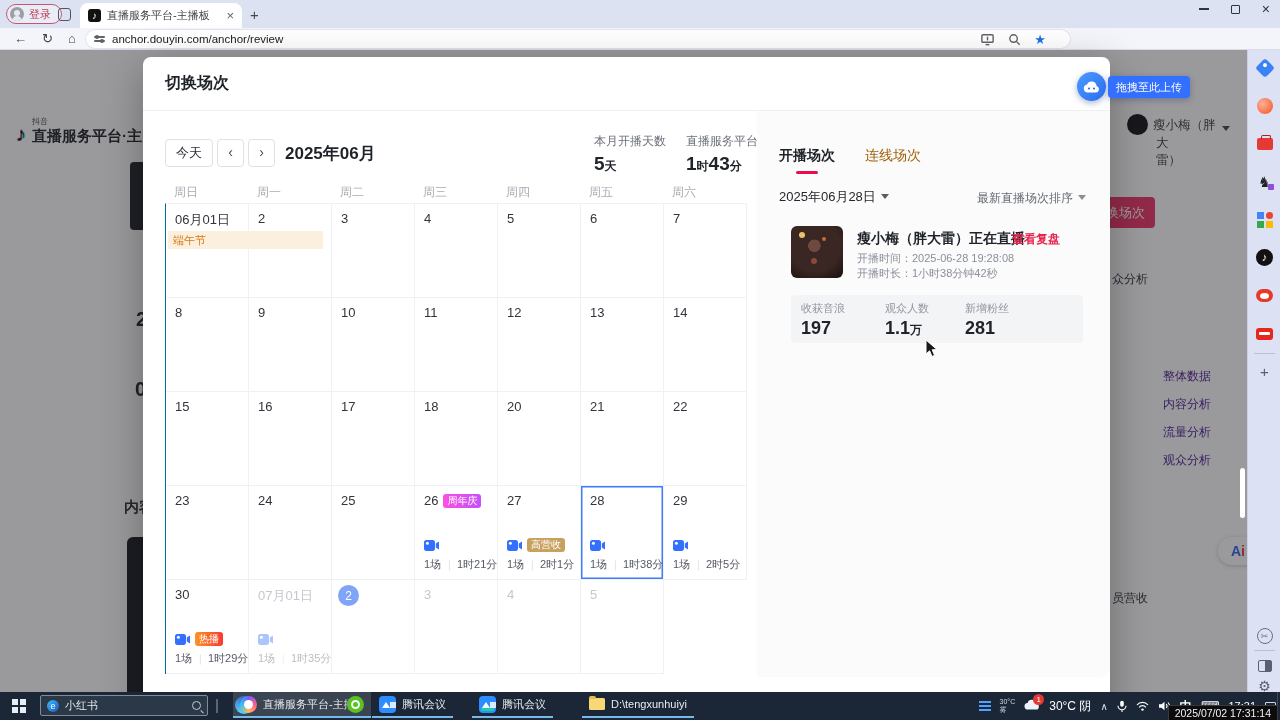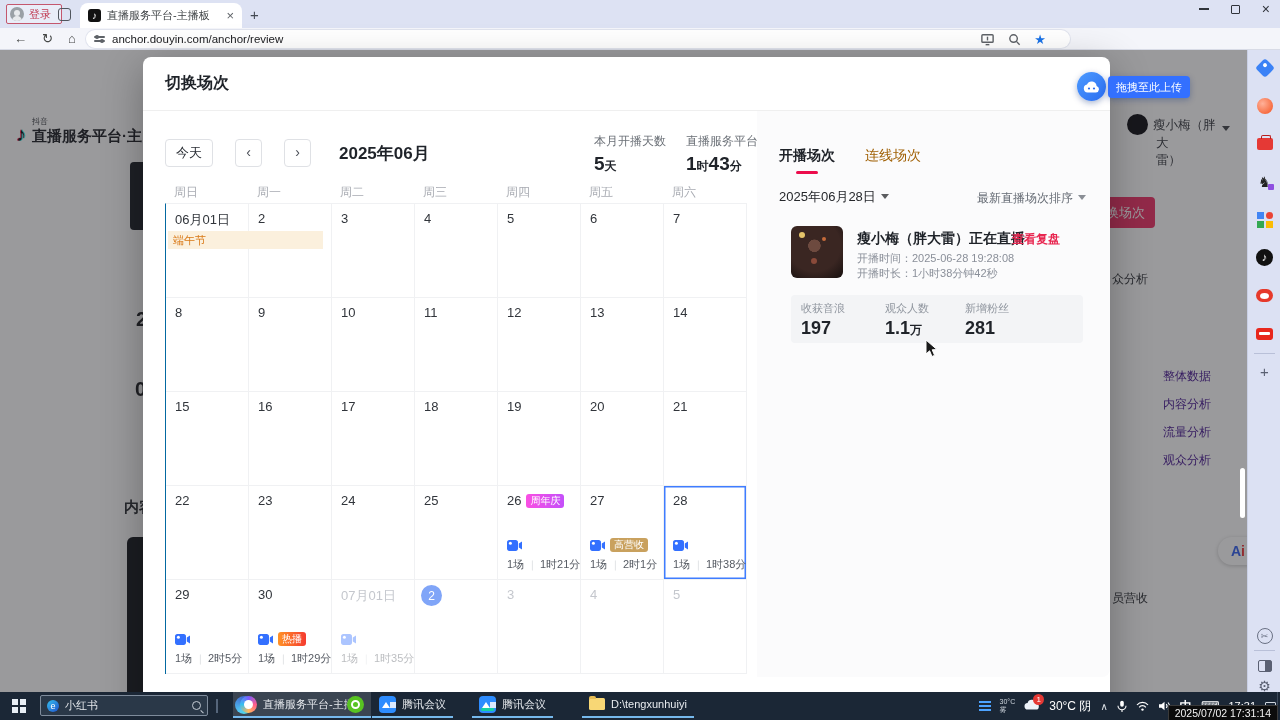--- a/index.html
+++ b/index.html
@@ -2,21 +2,21 @@
 <html><head>
 <meta charset="utf-8">
 <style>
   * { margin:0; padding:0; box-sizing:border-box; }
   html,body { width:1280px; height:720px; overflow:hidden; }
   body { font-family:"Liberation Sans","DejaVu Sans",sans-serif; font-size:12px; color:#1f2329; }
   #screen { position:relative; width:1280px; height:720px; background:#fff; overflow:hidden; }
 
   
   #tabstrip { position:absolute; left:0; top:0; width:1280px; height:28px; background:#dde2f3; }
-  .profile-chip { position:absolute; left:6px; top:4px; height:20px; padding:0 10px 0 3px; border:1.5px solid #c4576e; border-radius:2px; display:flex; align-items:center; gap:5px; background:#e9edf8; }
+  .profile-chip { position:absolute; left:6px; top:4px; height:20px; padding:0 10px 0 3px; border:1.5px solid #c4576e; border-radius:10px; display:flex; align-items:center; gap:5px; background:#e9edf8; }
   .profile-chip .pavatar { width:14px; height:14px; border-radius:50%; background:#9aa0a6; position:relative; overflow:hidden; }
   .profile-chip .pavatar::before { content:""; position:absolute; left:4px; top:2.5px; width:6px; height:6px; border-radius:50%; background:#e8eaed; }
   .profile-chip .pavatar::after { content:""; position:absolute; left:2px; top:9px; width:10px; height:7px; border-radius:5px 5px 0 0; background:#e8eaed; }
   .profile-chip span { color:#c03b52; font-size:11px; }
   .tabsearch { position:absolute; left:58px; top:8px; width:13px; height:13px; border:1.6px solid #51565e; border-radius:3px; }
   .tab { position:absolute; left:80px; top:3px; width:162px; height:25px; background:#fff; border-radius:8px 8px 0 0; display:flex; align-items:center; padding:0 8px; gap:6px; }
   .douyin-ico { width:13px; height:13px; background:#111; border-radius:3px; color:#fff; font-size:10px; line-height:13px; text-align:center; flex:none; }
   .tab .ttitle { font-size:11px; color:#3c4043; white-space:nowrap; overflow:hidden; width:108px; }
   .tab .tclose { color:#5f6368; font-size:13px; margin-left:auto; cursor:default; }
   .newtab { position:absolute; left:250px; top:6px; font-size:15px; color:#444a53; }
@@ -91,21 +91,21 @@
   .sp-circx { width:16px; height:16px; border:1.3px solid #6a7184; border-radius:50%; color:#6a7184; font-size:9px; text-align:center; line-height:14px; }
   .sp-half { width:14px; height:12px; border:1.4px solid #5a6072; border-radius:2px; position:relative; }
   .sp-half::after { content:""; position:absolute; right:0; top:0; width:6px; height:100%; background:#5a6072; }
   .sp-gear { font-size:14px; color:#5a6072; }
 
   
   #modal { position:absolute; left:143px; top:57px; width:967px; height:720px; background:#fff; border-radius:8px; box-shadow:0 10px 40px rgba(0,0,0,.3); z-index:10; }
   .m-title { position:absolute; left:22px; top:16px; font-size:16px; font-weight:bold; color:#1f2329; }
   .m-divider { position:absolute; left:0; top:53px; width:967px; height:1px; background:#efefef; }
 
-  .cal-toolbar { position:absolute; left:22px; top:82px; display:flex; align-items:center; gap:22px; }
+  .cal-toolbar { position:absolute; left:22px; top:82px; display:flex; align-items:center; gap:4px; }
   .btn-today { height:28px; padding:0 10px; border:1px solid #dfe1e5; border-radius:4px; background:#fff; font-size:13px; color:#2b2f36; line-height:26px; }
   .btn-arrow { width:27px; height:28px; border:1px solid #dfe1e5; border-radius:4px; background:#fff; font-size:14px; color:#4a4e57; text-align:center; line-height:25px; }
   .cal-month { font-size:17px; font-weight:bold; color:#1f2329; margin-left:6px; }
   .cal-stat { position:absolute; top:76px; }
   .cal-stat .slabel { font-size:12px; color:#6b7077; }
   .cal-stat .sval { margin-top:3px; font-size:19px; font-weight:bold; color:#1f2329; }
   .cal-stat .sunit { font-size:12px; }
 
   .cal-weekdays { position:absolute; left:22px; top:127px; width:581px; display:grid; grid-template-columns:repeat(7,83px); }
   .cal-weekdays span { font-size:12px; color:#a8abb2; padding-left:9px; }
@@ -516,27 +516,20 @@
         </div>
 
         <div class="cell">
           <div class="dayrow">
             <span class="daynum">18</span>
 
           </div>
 
         </div>
 
-        <div class="cell">
-          <div class="dayrow">
-            <span class="daynum">19</span>
-
-          </div>
-
-        </div>
 
         <div class="cell">
           <div class="dayrow">
             <span class="daynum">20</span>
 
           </div>
 
         </div>
 
         <div class="cell">

